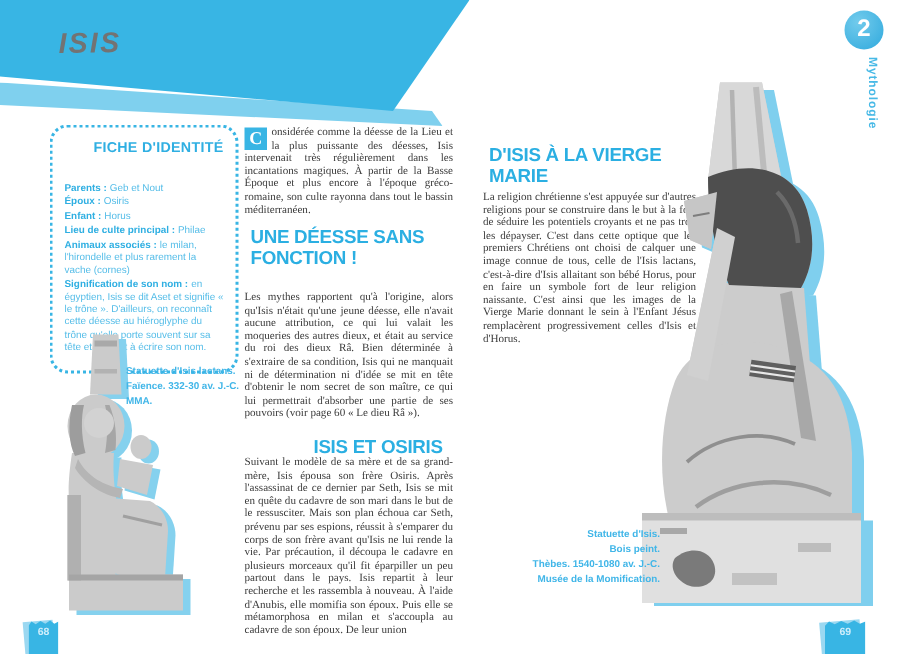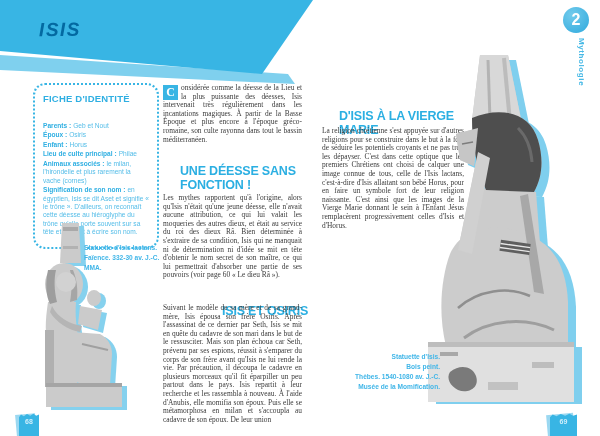--- a/index.html
+++ b/index.html
@@ -3,42 +3,42 @@
 <meta charset="utf-8">
 <style>
   html,body{margin:0;padding:0;}
   body{width:600px;height:436px;background:#e8e8e8;font-family:"Liberation Sans",sans-serif;}
   .spread{position:relative;width:600px;height:436px;background:#ffffff;overflow:hidden;}
 
   
   .band{position:absolute;top:0;left:0;width:330px;height:100px;}
   .band-light{background:#7fd0ee;clip-path:polygon(0px 55px,288px 74px,295px 84px,0px 70px);}
   .band-main{background:#38b5e4;clip-path:polygon(0px 0px,313px 0px,262px 74px,0px 51px);}
-  .title{position:absolute;left:39px;top:20px;margin:0;color:#0369a1;
+  .title{position:absolute;left:39px;top:20px;margin:0;color:#737373;
          font:italic 900 19px/1 "Liberation Sans",sans-serif;letter-spacing:1.5px;transform:rotate(-1deg);}
 
   
   .badge{position:absolute;right:11px;top:7px;width:26px;height:26px;border-radius:50%;
          background:radial-gradient(circle at 35% 30%,#72cbec,#2fa9dd);
          color:#fff;font:bold 16px/26px "Liberation Sans",sans-serif;text-align:center;}
   .chapter-vert{position:absolute;right:14px;top:38px;writing-mode:vertical-rl;
          color:#47b9e6;font:bold 8px "Liberation Sans",sans-serif;letter-spacing:.6px;}
 
   
   .fiche{position:absolute;left:33px;top:83px;width:126px;box-sizing:border-box;
          border:2px dotted #38b5e4;border-radius:12px;padding:8px 8px 9px;background:#fff;}
-  .fiche-title{text-align:left;color:#2fafe2;font:bold 9.5px "Liberation Sans",sans-serif;
+  .fiche-title{text-align:right;color:#2fafe2;font:bold 9.5px "Liberation Sans",sans-serif;
          letter-spacing:.2px;margin:0 0 18px;}
   .fiche-field{font:6.6px/1.28 "Liberation Sans",sans-serif;color:#55bde8;margin:0 0 1px;}
   .fiche-field strong{color:#2fafe2;font-weight:bold;margin-right:2px;}
 
   
   .body{position:absolute;margin:0;font-family:"Liberation Serif",serif;font-size:7.4px;
         line-height:8.6px;color:#3a3a3a;text-align:justify;hyphens:auto;}
-  .heading{position:absolute;margin:17px;color:#2bafe2;font:bold 12.5px/1.12 "Liberation Sans",sans-serif;
+  .heading{position:absolute;margin:4px;color:#2bafe2;font:bold 12.5px/1.12 "Liberation Sans",sans-serif;
         letter-spacing:-.2px;}
   .heading span{display:block;}
   .dropcap{float:left;width:15px;height:15px;margin:1px 3px 0 0;background:#38b5e4;color:#fff;
         font:bold 12px/15px "Liberation Serif",serif;text-align:center;}
 
   .p-intro   {left:163px;top:84px;width:139px;}
   .h-origine {left:163px;top:147px;width:140px;}
   .p-origine {left:163px;top:194px;width:139px;}
   .h-osiris  {left:163px;top:287px;width:140px;padding-left:42px;}
   .p-osiris  {left:163px;top:304px;width:139px;}

